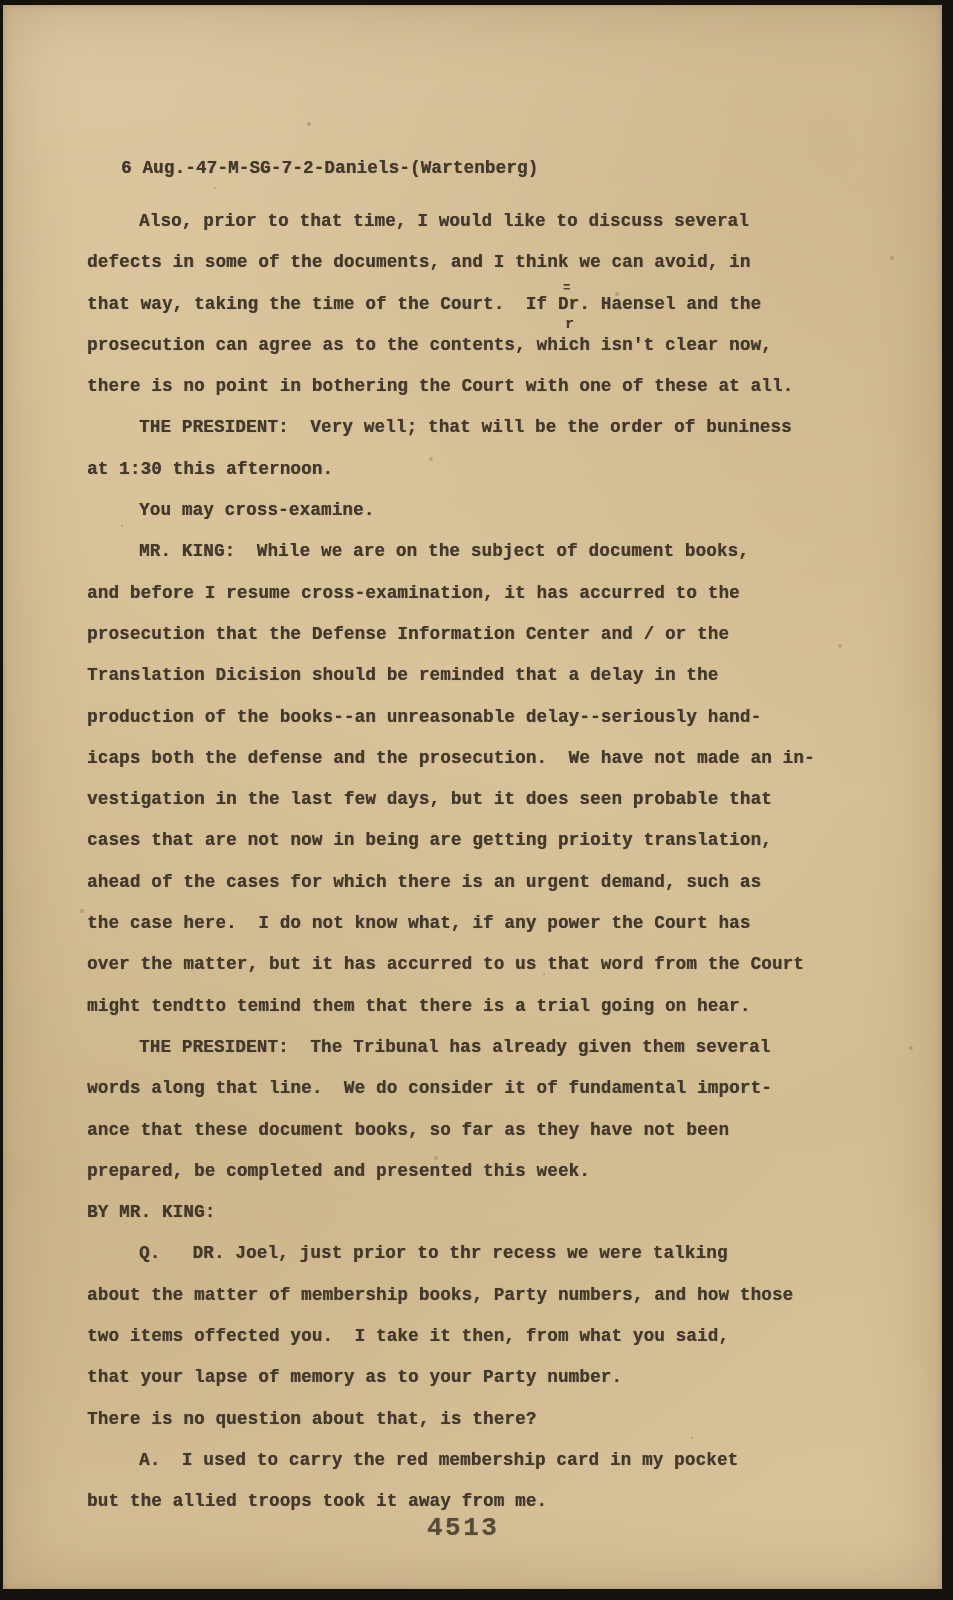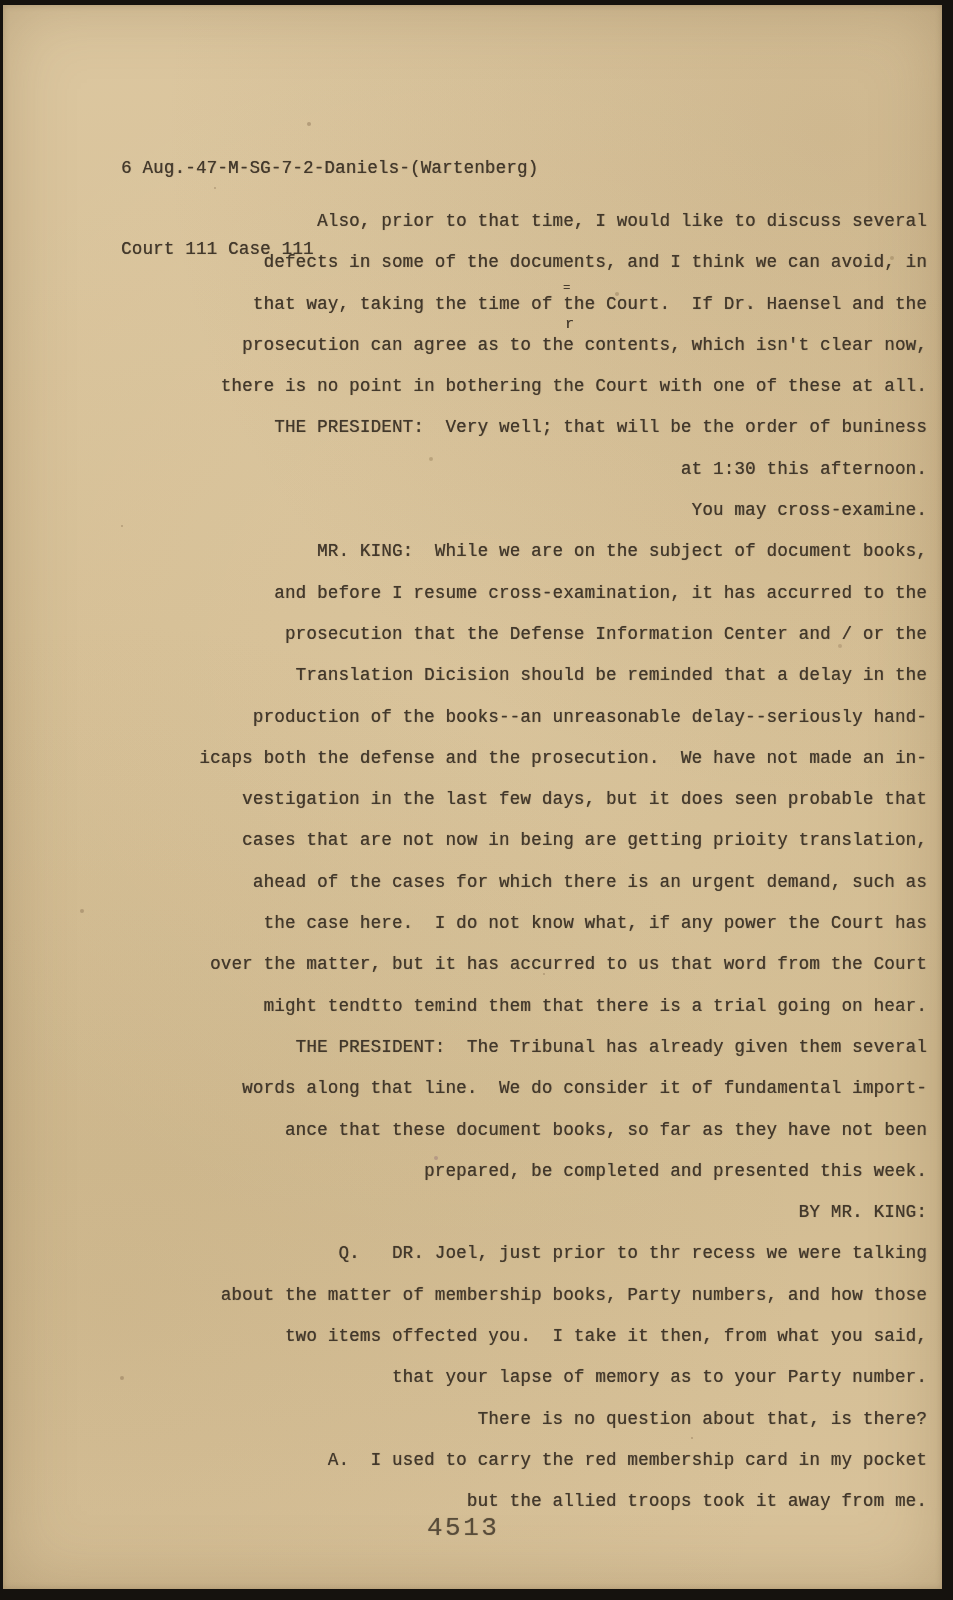--- a/index.html
+++ b/index.html
@@ -12,20 +12,21 @@
     background:#15120e;
   }
   .paper{
     position:absolute;top:5px;left:3px;right:11px;bottom:11px;
     background:
       radial-gradient(circle at 88% 8%, rgba(140,110,65,0.14), transparent 40%),
       radial-gradient(circle at 12% 82%, rgba(150,120,75,0.10), transparent 45%),
       radial-gradient(circle at 50% 40%, rgba(255,246,222,0.10), transparent 60%),
       linear-gradient(175deg,#dcc7a0 0%,#d5be94 38%,#d2bc92 70%,#d9c39b 100%);
     box-shadow: inset 0 0 70px rgba(110,85,50,0.28), inset 0 0 6px rgba(80,60,35,0.25);
+    font-weight: bold;
   }
   
   .paper::after{
     content:"";position:absolute;top:0;left:0;width:2px;height:2px;border-radius:50%;
     background:transparent;
     box-shadow:
       305px 118px 0 1px rgba(95,70,45,.30),
       613px 288px 0 1px rgba(100,75,50,.28),
       745px 300px 0 0 rgba(95,70,45,.35),
       427px 453px 0 1px rgba(100,75,45,.25),
@@ -43,39 +44,38 @@
   .ink{ color:#42382b; text-shadow:0.4px 0.3px 0.7px rgba(62,50,38,0.75); }
   .doc-header{
     position:absolute;left:118px;top:96px;
     font-size:17.5px;line-height:27px;white-space:pre;
     letter-spacing:0.2px;
   }
   .transcript{
     position:absolute;left:84px;top:206px;width:840px;
     font-size:17.5px;white-space:pre;letter-spacing:0.2px;
   }
-  .tline{height:41.3px;line-height:21px;text-align:right;}
+  .tline{height:41.3px;line-height:21px;}
   .tline.indent{padding-left:52px;}
   .annot{position:absolute;color:#453b2e;text-shadow:0.3px 0.3px 0.6px rgba(62,50,38,0.7);line-height:1;}
   .page-number{
     position:absolute;left:424px;top:1508px;
     font-size:26px;letter-spacing:2.5px;
     color:rgba(74,64,48,0.82);
     text-shadow:0 0 1px rgba(74,64,48,0.5);
   }
 </style>
 </head>
 <body>
 
 <div class="scan">
   <div class="paper">
 
     <div class="doc-header ink">
       <div>6 Aug.-47-M-SG-7-2-Daniels-(Wartenberg)</div>
-      <div>Court 111 Case 111</div>
     </div>
 
     <div class="transcript ink"><div class="tline indent">Also, prior to that time, I would like to discuss several</div><div class="tline">defects in some of the documents, and I think we can avoid, in</div><div class="tline">that way, taking the time of the Court.  If Dr. Haensel and the</div><div class="tline">prosecution can agree as to the contents, which isn't clear now,</div><div class="tline">there is no point in bothering the Court with one of these at all.</div><div class="tline indent">THE PRESIDENT:  Very well; that will be the order of buniness</div><div class="tline">at 1:30 this afternoon.</div><div class="tline indent">You may cross-examine.</div><div class="tline indent">MR. KING:  While we are on the subject of document books,</div><div class="tline">and before I resume cross-examination, it has accurred to the</div><div class="tline">prosecution that the Defense Information Center and / or the</div><div class="tline">Translation Dicision should be reminded that a delay in the</div><div class="tline">production of the books--an unreasonable delay--seriously hand-</div><div class="tline">icaps both the defense and the prosecution.  We have not made an in-</div><div class="tline">vestigation in the last few days, but it does seen probable that</div><div class="tline">cases that are not now in being are getting prioity translation,</div><div class="tline">ahead of the cases for which there is an urgent demand, such as</div><div class="tline">the case here.  I do not know what, if any power the Court has</div><div class="tline">over the matter, but it has accurred to us that word from the Court</div><div class="tline">might tendtto temind them that there is a trial going on hear.</div><div class="tline indent">THE PRESIDENT:  The Tribunal has already given them several</div><div class="tline">words along that line.  We do consider it of fundamental import-</div><div class="tline">ance that these document books, so far as they have not been</div><div class="tline">prepared, be completed and presented this week.</div><div class="tline">BY MR. KING:</div><div class="tline indent">Q.   DR. Joel, just prior to thr recess we were talking</div><div class="tline">about the matter of membership books, Party numbers, and how those</div><div class="tline">two items offected you.  I take it then, from what you said,</div><div class="tline">that your lapse of memory as to your Party number.</div><div class="tline">There is no question about that, is there?</div><div class="tline indent">A.  I used to carry the red membership card in my pocket</div><div class="tline">but the allied troops took it away from me.</div></div>
 
     <div class="page-number">4513</div>
 
   <span class="annot" style="left: 560px; top: 277px; font-size: 12px;">=</span>
       <span class="annot" style="left: 562px; top: 312px; font-size: 15px;">r</span>
     </div>
 </div>

